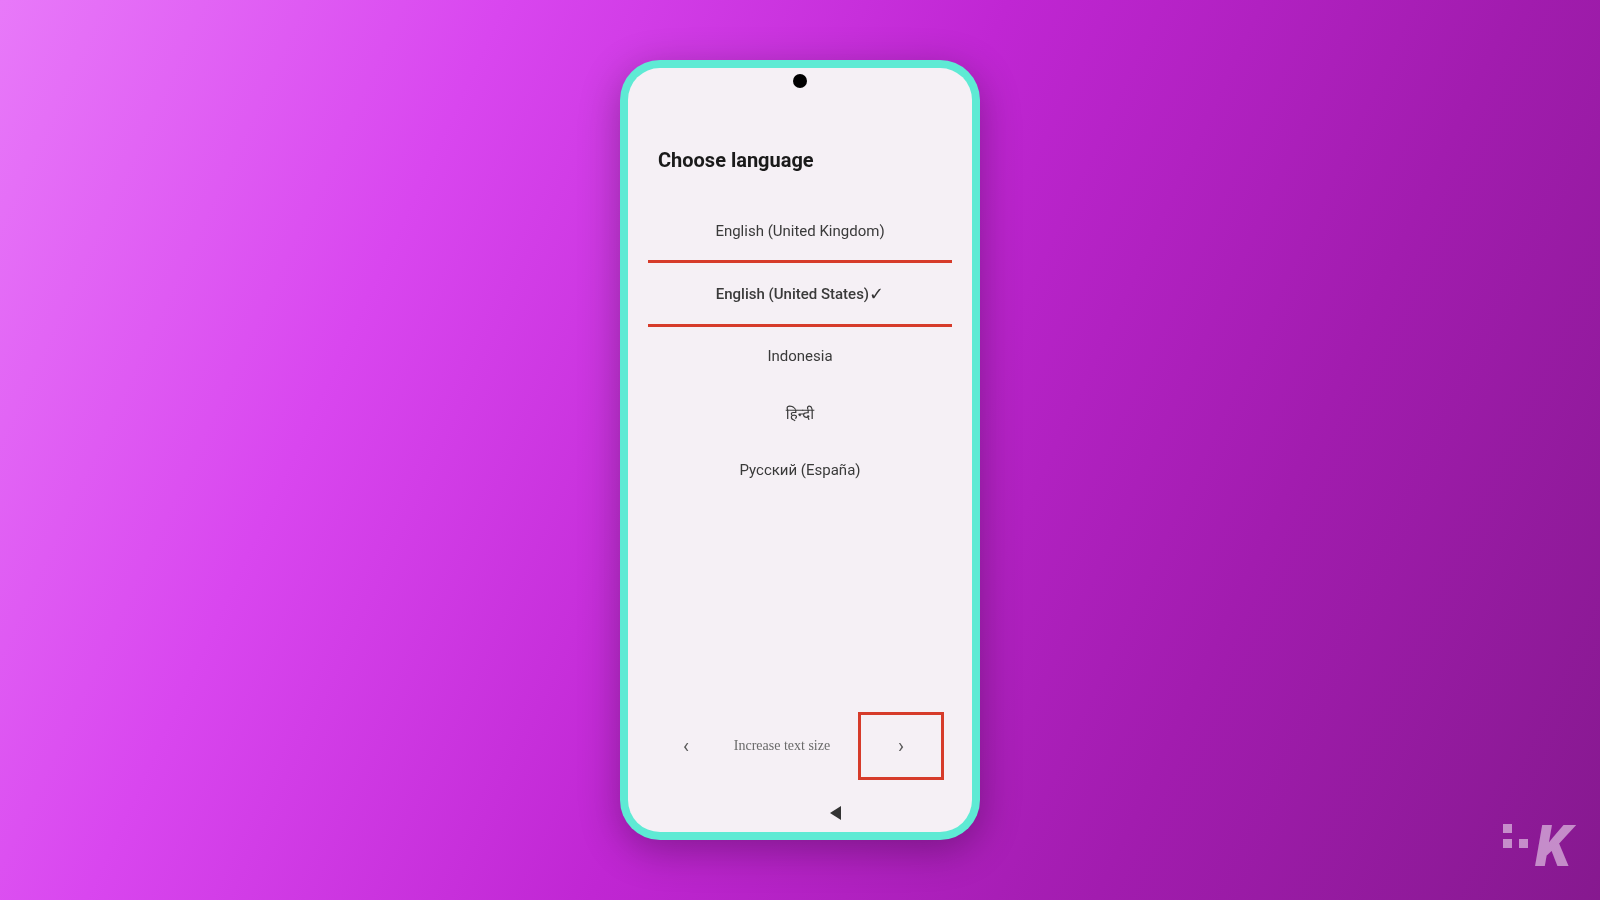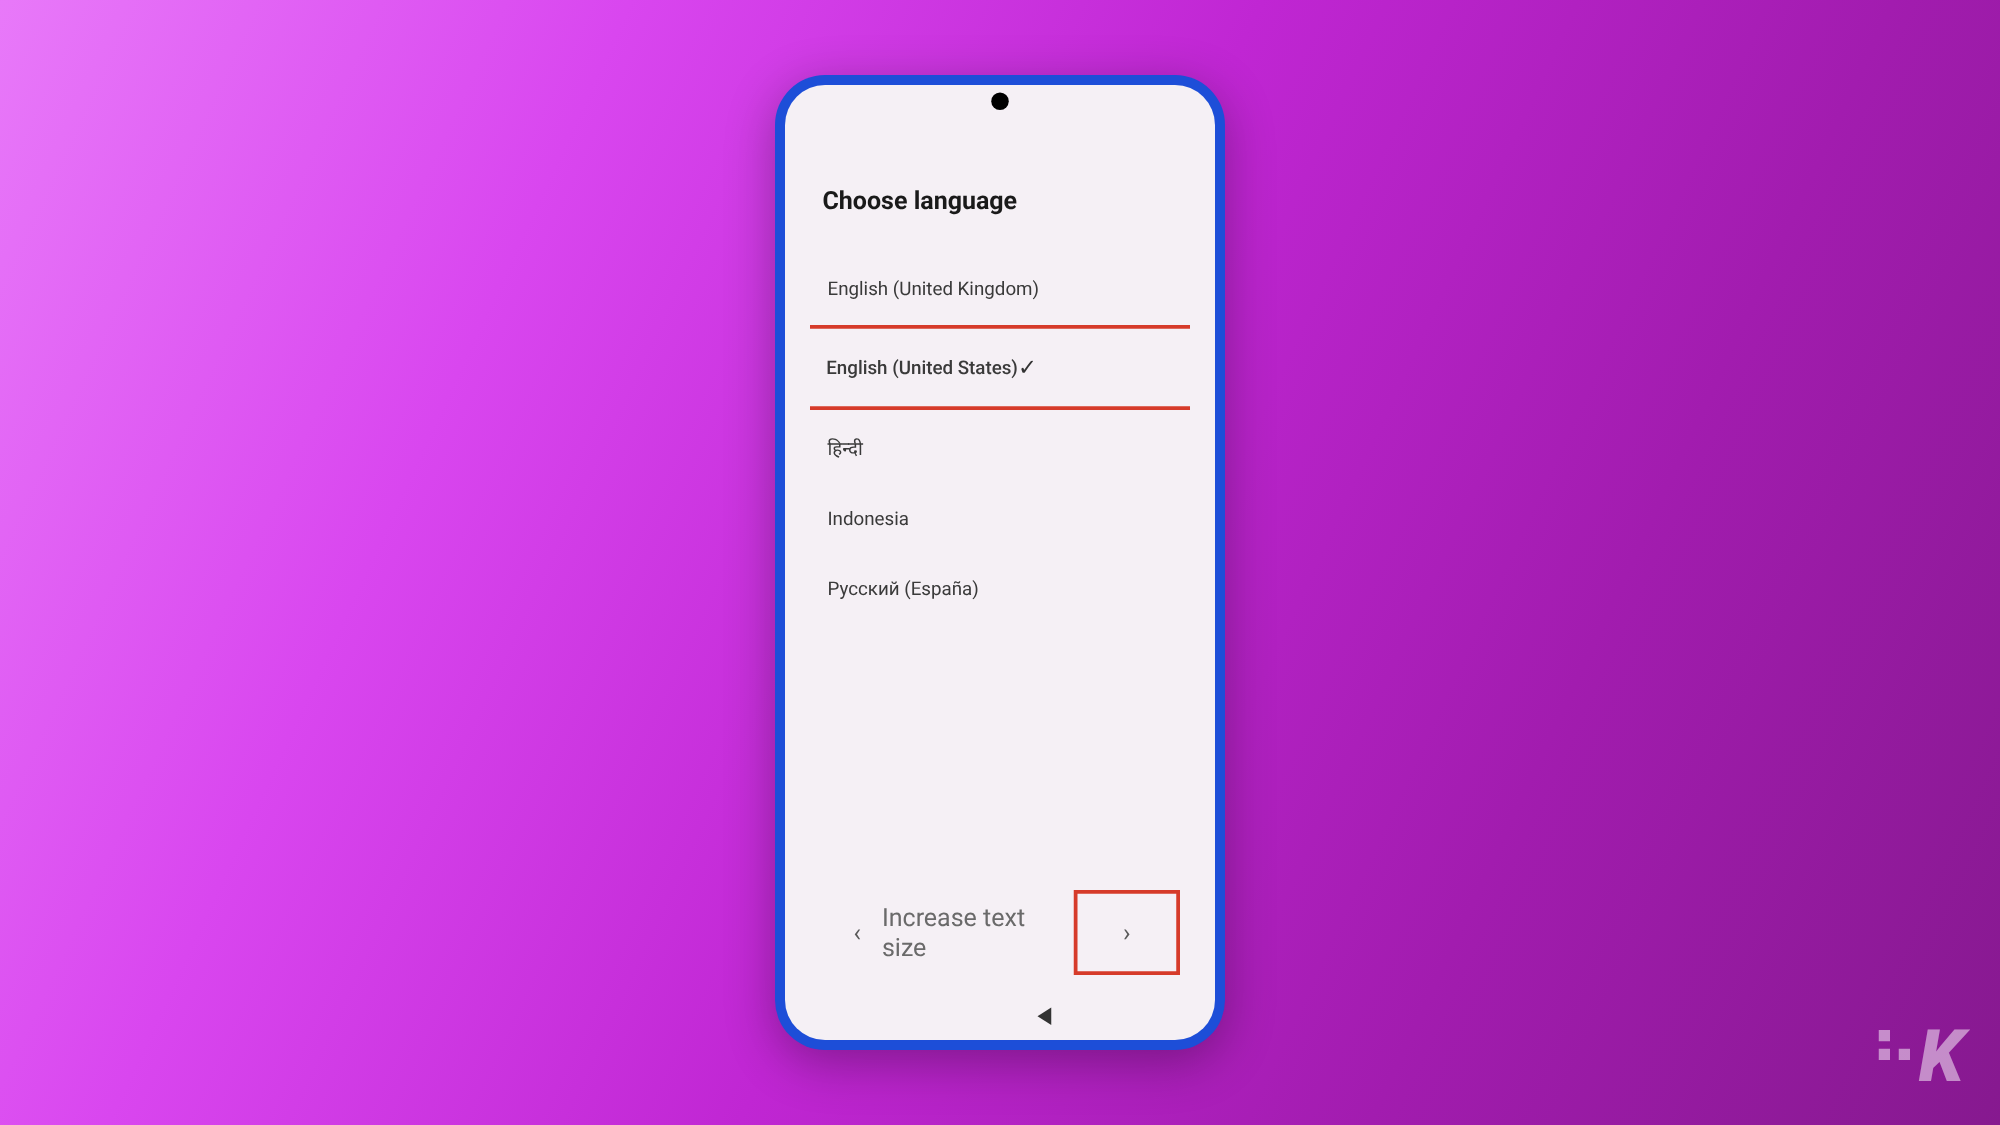--- a/index.html
+++ b/index.html
@@ -11,21 +11,21 @@
       display: flex;
       justify-content: center;
       align-items: center;
       font-family: -apple-system, BlinkMacSystemFont, "Segoe UI", Roboto, sans-serif;
       position: relative;
       overflow: hidden;
     }
     .phone-frame {
       width: 360px;
       height: 780px;
-      background: #1d4ed8;
+      background: #5eead4;
       border-radius: 40px;
       padding: 8px;
       position: relative;
       box-shadow: 0 10px 40px rgba(0,0,0,0.3);
     }
     .phone-screen {
       width: 100%;
       height: 100%;
       background: #f5f0f5;
       border-radius: 32px;
@@ -62,21 +62,21 @@
       flex: 1;
       overflow: hidden;
     }
     .lang-item {
       padding: 18px 14px;
       font-size: 15px;
       color: #3a3a3a;
       cursor: pointer;
       border-radius: 6px;
       display: flex;
-      justify-content: flex-start;
+      justify-content: center;
       align-items: center;
       margin: 2px 0;
     }
     .lang-item.selected {
       font-weight: 500;
     }
     .lang-item .check {
       font-size: 18px;
       color: #333;
     }
@@ -97,22 +97,23 @@
       height: 40px;
       display: flex;
       align-items: center;
       justify-content: center;
       font-size: 20px;
       color: #5a5a5a;
       cursor: pointer;
       border-radius: 6px;
     }
     .text-size-label {
-      font-size: 20px;
+      font-size: 14px;
       color: #6a6a6a;
+      font-family: Liberation Serif, serif;
     }
     .highlight-next {
       border: 3px solid #d63b2a;
       width: 86px;
       height: 68px;
       display: flex;
       align-items: center;
       justify-content: center;
       margin-right: -10px;
     }
@@ -172,25 +173,25 @@
 
         <div class="highlight-sel">
           <div class="lang-item selected">
             <span>English (United States)</span>
             <span class="check">✓</span>
           </div>
         </div>
 
 
         <div class="lang-item">
+          <span>Indonesia</span>
+        </div>
+
+        <div class="lang-item">
           <span>हिन्दी</span>
-        </div>
-
-        <div class="lang-item">
-          <span>Indonesia</span>
         </div>
 
 
         <div class="lang-item">
           <span>Русский (España)</span>
         </div>
 
 
       </div>
 

